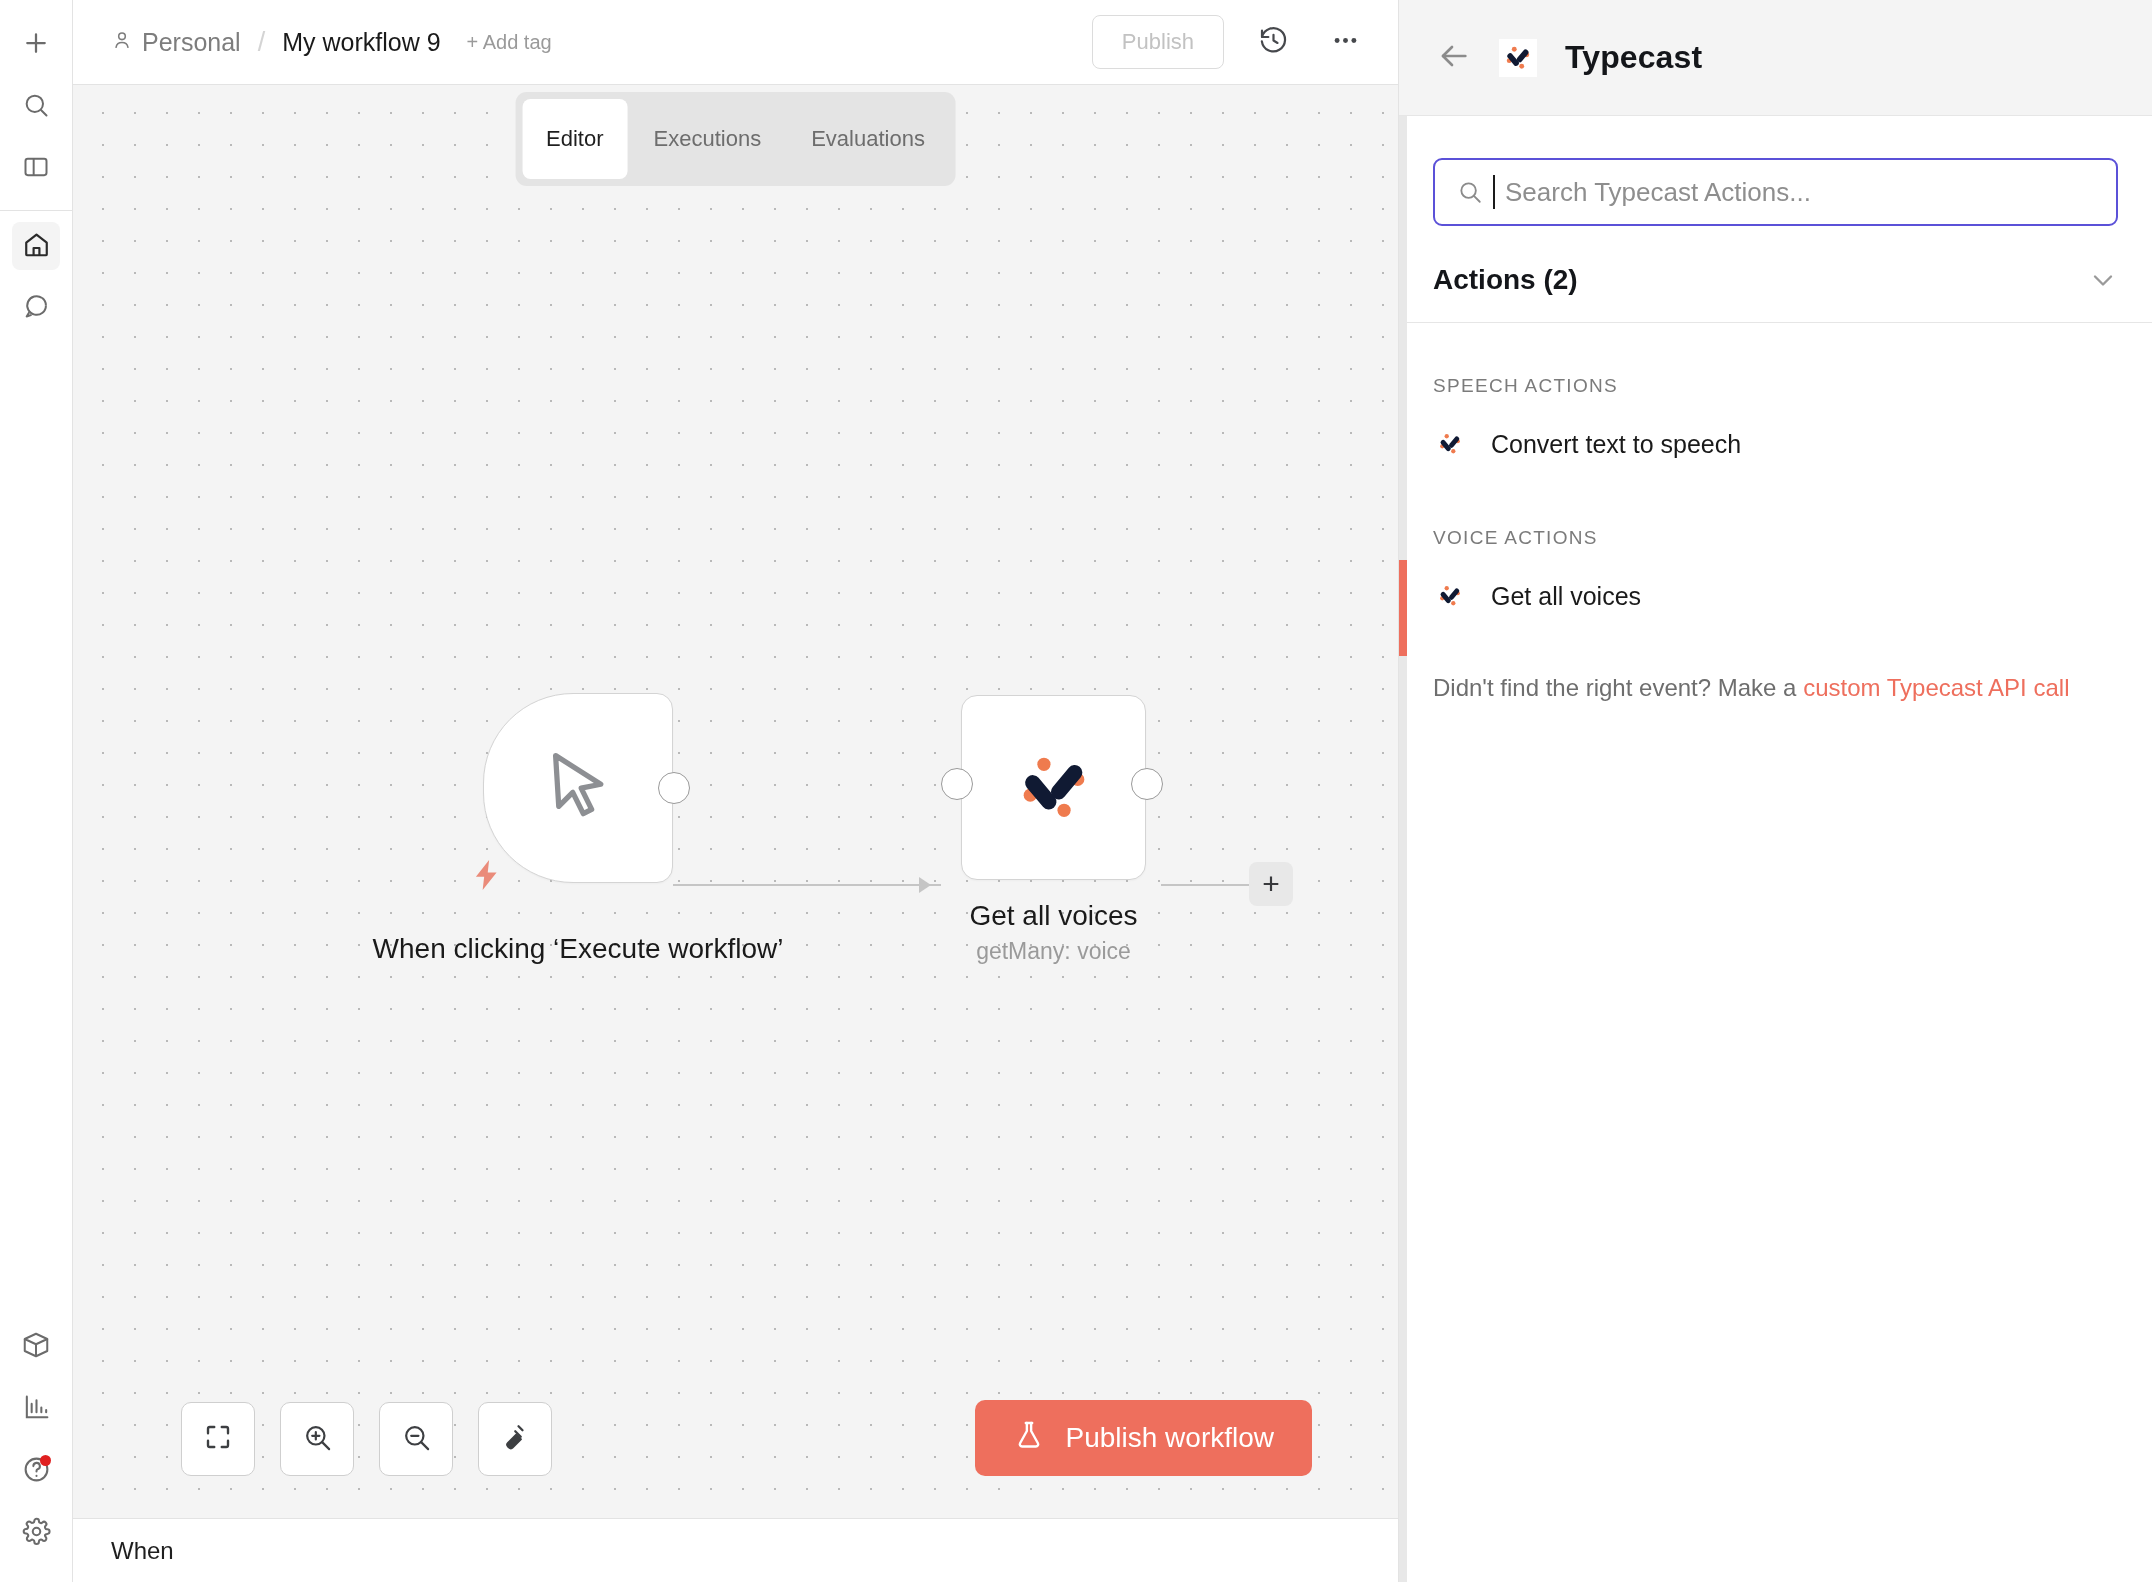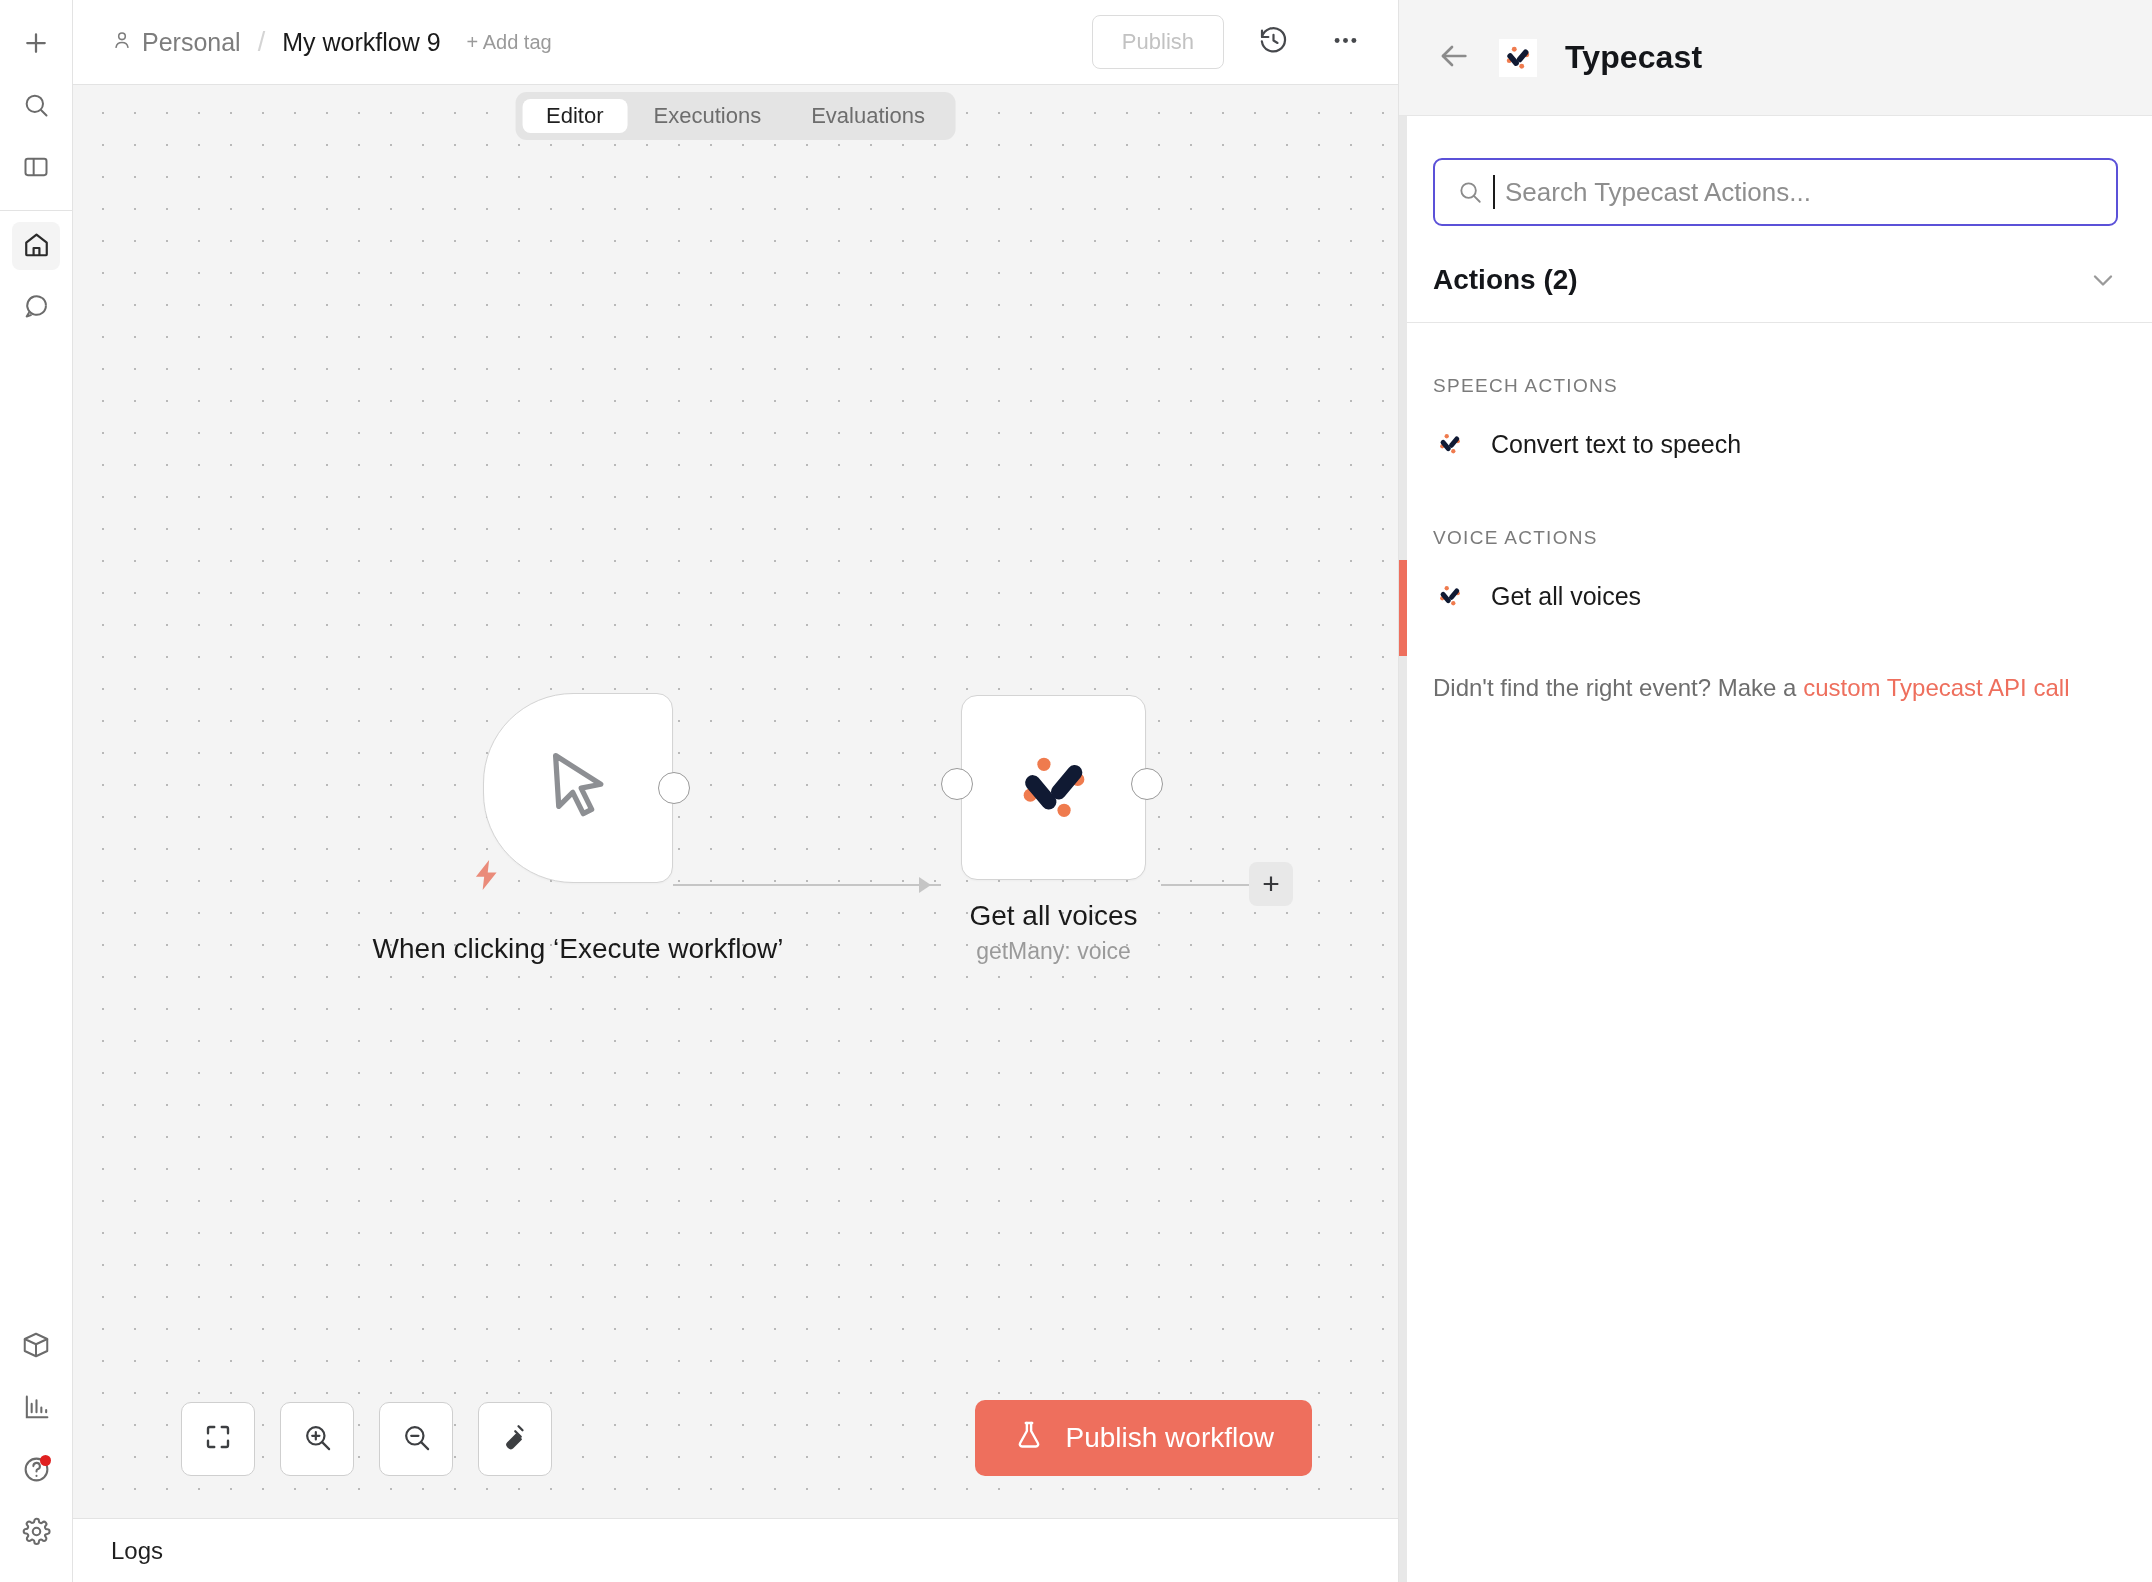--- a/index.html
+++ b/index.html
@@ -57,21 +57,21 @@
     padding: 13px 29px; background: #fff;
   }
   .icon-btn { width: 46px; height: 46px; display: flex; align-items: center; justify-content: center; color: #46484c; }
 
   
   .tabs {
     position: absolute; top: 92px; left: 50%; transform: translateX(-50%);
     background: #e4e4e4; border-radius: 11px; padding: 7px;
     display: flex; gap: 2px; z-index: 50;
   }
-  .tab { padding: 4px 24px; border-radius: 8px; font-size: 22px; color: #6d6d6d; white-space: nowrap; }
+  .tab { padding: 27px 24px; border-radius: 8px; font-size: 22px; color: #6d6d6d; white-space: nowrap; }
   .tab.active { background: #ffffff; color: #1f1f1f; }
 
   
   .canvas-wrap { position: relative; flex: 1 1 auto; display: flex; min-height: 0; }
   .canvas {
     position: relative; flex: 1 1 auto;
     background-color: #f4f4f4;
     background-image: radial-gradient(#b9b9b9 1.3px, transparent 1.4px);
     background-size: 32px 32px;
     background-position: 14px 12px;
@@ -443,21 +443,21 @@
                 <path d="M10.4 3v6L5.3 18.2c-.6 1.1.2 2.4 1.5 2.4h10.4c1.3 0 2.1-1.3 1.5-2.4L13.6 9V3"></path>
               </svg>
           </span>
           <span>Publish workflow</span>
         </div>
 
       </div>
     </div>
 
     <div class="logs-bar">
-      <span class="logs-label">Logs</span>
+      <span class="logs-label">When</span>
     </div>
   </div>
 
   <div class="panel">
     <div class="panel-track"></div>
     <div class="scroll-marker"></div>
 
     <div class="panel-head">
       <span class="back-arrow">
         <span>

